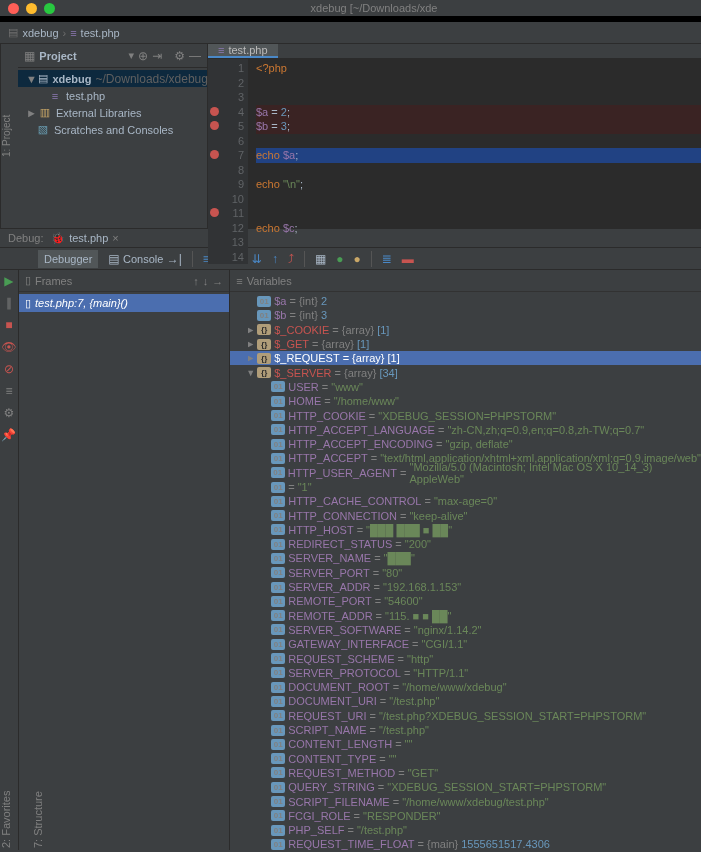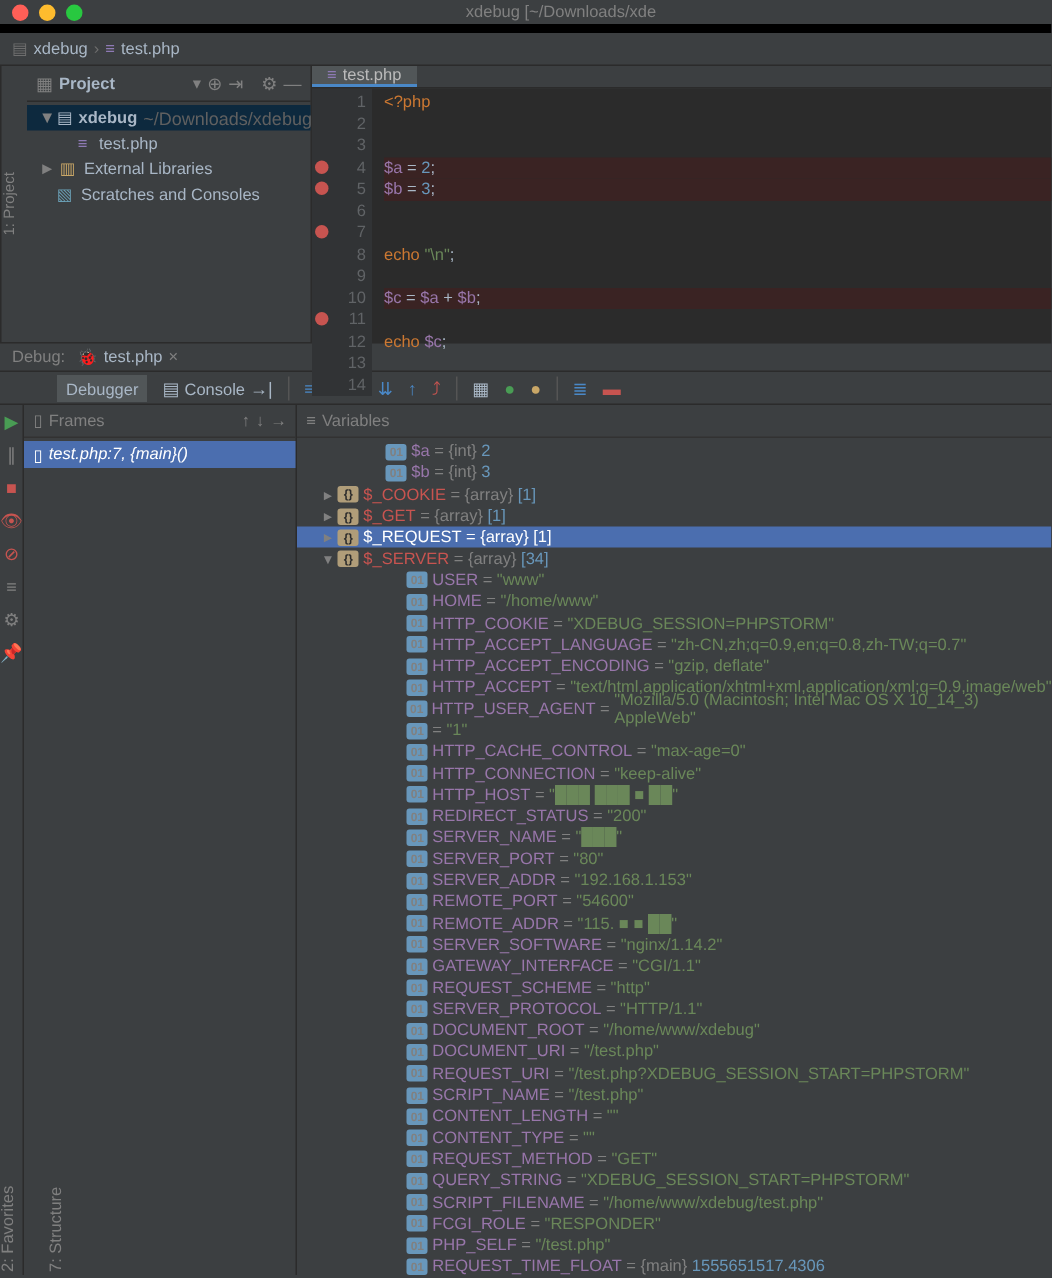--- a/index.html
+++ b/index.html
@@ -69,21 +69,21 @@
 .col-header .sp { flex: 1; }
 .frames-body { flex: 1; padding: 2px 0; }
 .frame-row { height: 18px; display: flex; align-items: center; padding: 0 6px; gap: 4px; background: #4b6eaf; color: #fff; }
 
 .vars-col { flex: 1; display: flex; flex-direction: column; }
 .vars-body { flex: 1; overflow: hidden; padding: 2px 0; }
 .var-row { height: 14.3px; display: flex; align-items: center; padding-left: 4px; gap: 3px; }
 .var-row.sel { background: #4b6eaf; }
 .var-row .arr { color: #808080; width: 8px; font-size: 9px; }
 .var-row .badge { display: inline-flex; align-items: center; justify-content: center; width: 14px; height: 11px; border-radius: 2px; font-size: 8px; font-weight: bold; }
-.badge.eq { background: #6897bb; color: #2b2b2b; margin-left: 32px; }
+.badge.eq { background: #6897bb; color: #2b2b2b; }
 .badge.obj { background: #b09d79; color: #2b2b2b; }
 .var-row .vn { color: #9876aa; }
 .var-row .vn2 { color: #c75450; }
 .var-row .eq { color: #808080; }
 .var-row .vt { color: #808080; }
 .var-row .vv { color: #6897bb; }
 .var-row .vs { color: #6a8759; }
 .var-row.sel .vn, .var-row.sel .vn2, .var-row.sel .eq, .var-row.sel .vt, .var-row.sel .vv, .var-row.sel .vs { color: #fff; }
 
 .bottom-strip { position: fixed; left: 0; bottom: 0; width: 18px; height: 200px; writing-mode: vertical-rl; transform: rotate(180deg); color: #808080; font-size: 10px; padding: 4px 0; display: flex; flex-direction: column; gap: 20px; }
@@ -171,24 +171,24 @@
           <div class="ln">13</div>
           <div class="ln">14</div>
         </div>
       <div class="code" id="code">
           <div class="cl"><span class="k-tag">&lt;?php</span></div>
           <div class="cl"></div>
           <div class="cl"></div>
           <div class="cl bp-line"><span class="k-var">$a</span> <span class="k-op">=</span> <span class="k-num">2</span><span class="k-op">;</span></div>
           <div class="cl bp-line"><span class="k-var">$b</span> <span class="k-op">=</span> <span class="k-num">3</span><span class="k-op">;</span></div>
           <div class="cl"></div>
+          <div class="cl cur-line"><span class="k-tag">echo</span> <span class="k-var">$a</span><span class="k-op">;</span></div>
           <div class="cl"></div>
           <div class="cl"><span class="k-tag">echo</span> <span class="k-str">"\n"</span><span class="k-op">;</span></div>
           <div class="cl"></div>
-          <div class="cl bp-line"><span class="k-var">$c</span> <span class="k-op">=</span> <span class="k-var">$a</span> <span class="k-op">+</span> <span class="k-var">$b</span><span class="k-op">;</span></div>
           <div class="cl"></div>
           <div class="cl"><span class="k-tag">echo</span> <span class="k-var">$c</span><span class="k-op">;</span></div>
           <div class="cl"></div>
         </div>
     </div>
   </div>
 </div>
 
 <div class="debug-panel">
   <div class="debug-header">

